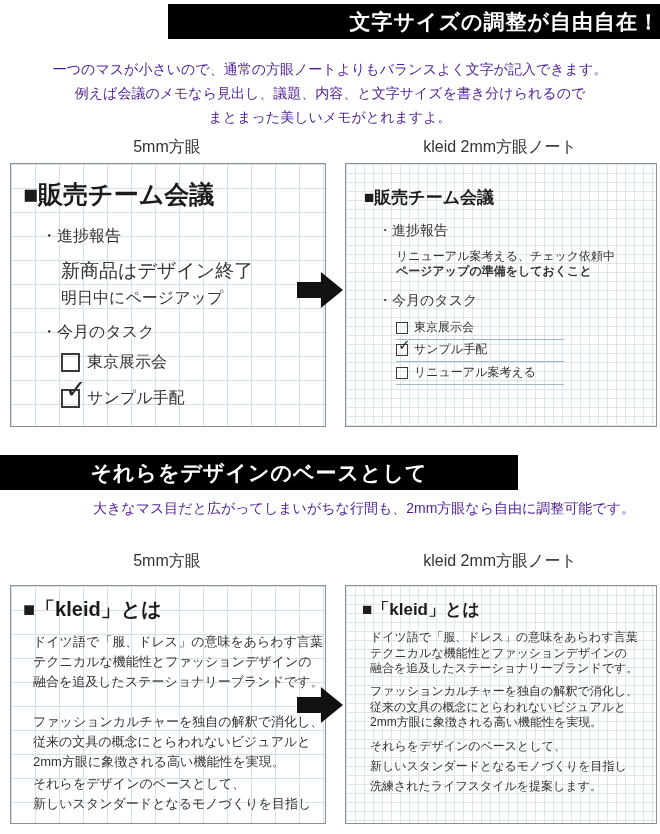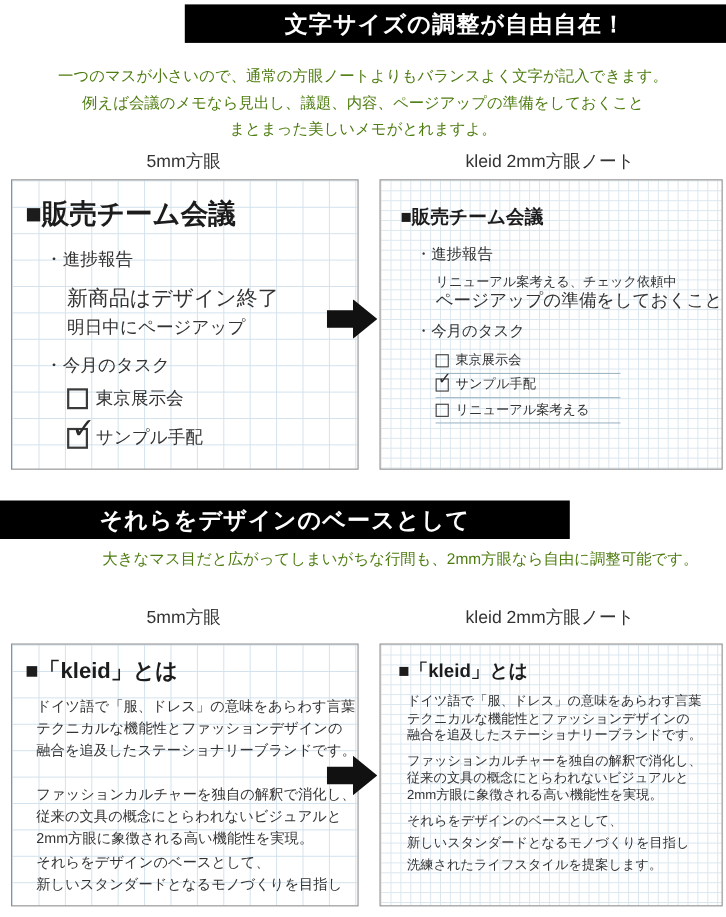--- a/index.html
+++ b/index.html
@@ -7,24 +7,24 @@
     position:relative; width:660px; height:834px; background:#ffffff;
     font-family:"Liberation Sans","DejaVu Sans",sans-serif; color:#333;
     overflow:hidden;
   }
   
   .banner {
     position:absolute; background:#000; color:#fff;
     display:flex; align-items:center; justify-content:center;
     font-size:21px; font-weight:bold; letter-spacing:1px;
   }
-  .banner1 { left:168px; top:4px; width:492px; height:35px; }
+  .banner1 { left:168px; top:4px; width:492px; height:35px;justify-content:flex-end; }
   .banner2 { left:0; top:455px; width:518px; height:35px; }
   
-  .intro { position:absolute; left:0; width:660px; text-align:center; font-size:14px; color:#4d7c0f; }
+  .intro { position:absolute; left:0; width:660px; text-align:center; font-size:14px; color:#4c1d95; }
   .intro1 { top:57px; line-height:24px; }
   .intro2 { top:496px; line-height:24px;margin-left:34px; }
   
   .col-label { position:absolute; text-align:center; font-size:16px; color:#333; }
   .lbl-l1 { left:10px; top:137px; width:314px; }
   .lbl-r1 { left:345px; top:137px; width:310px; }
   .lbl-l2 { left:10px; top:551px; width:314px; }
   .lbl-r2 { left:345px; top:551px; width:310px; }
   
   .note-box { position:absolute; background:#fff; border:1px solid #8f8f8f; overflow:hidden; }
@@ -48,21 +48,21 @@
   .l1-i1  { left:30px; top:62px;  font-size:16px; }
   .l1-n1  { left:50px; top:94px;  font-size:19px; }
   .l1-n2  { left:50px; top:124px; font-size:16px; }
   .l1-i2  { left:30px; top:158px; font-size:16px; }
   .l1-t1  { left:50px; top:188px; }
   .l1-t2  { left:50px; top:224px; }
   
   .r1-h   { left:18px; top:22px;  font-size:17px; font-weight:bold; color:#1c1c1c; }
   .r1-i1  { left:32px; top:58px;  font-size:14px; }
   .r1-n1  { left:50px; top:84px;  font-size:12px; }
-  .r1-n2  { left:50px; top:99px;  font-size:16px; }
+  .r1-n2  { left:50px; top:99px;  font-size:12px;font-weight:bold; }
   .r1-i2  { left:32px; top:128px; font-size:14px; }
   .r1-t1  { left:50px; top:155px; }
   .r1-t2  { left:50px; top:177px; }
   .r1-t3  { left:50px; top:200px; }
   
   .task { display:flex; align-items:center; font-size:16px; color:#333; }
   .task-sm { font-size:12px; border-bottom:1px solid #9fb8c6; padding-bottom:3px; width:168px; }
   .cb { display:inline-block; width:15px; height:15px; border:2px solid #3a3a3a; margin-right:7px; position:relative; background:transparent; flex:0 0 auto; }
   .cb .check { position:absolute; left:2px; top:-15px; font-size:26px; font-weight:bold; color:#2a2a2a; line-height:1; }
   .cb-sm { width:10px; height:10px; border:1.5px solid #3a3a3a; margin-right:6px; }
@@ -89,21 +89,21 @@
 <body>
 
 <div class="page">
 
   <div class="banner banner1">
     <span>文字サイズの調整が自由自在！</span>
   </div>
 
   <div class="intro intro1">
     <div>一つのマスが小さいので、通常の方眼ノートよりもバランスよく文字が記入できます。</div>
-    <div>例えば会議のメモなら見出し、議題、内容、ページアップの準備をしておくこと</div>
+    <div>例えば会議のメモなら見出し、議題、内容、と文字サイズを書き分けられるので</div>
     <div>まとまった美しいメモがとれますよ。</div>
   </div>
 
   <div class="col-label lbl-l1">5mm方眼</div>
   <div class="col-label lbl-r1">kleid 2mm方眼ノート</div>
 
   <div class="note-box grid-5mm box-l1">
     <div class="abs l1-h">■販売チーム会議</div>
     <div class="abs l1-i1">・進捗報告</div>
     <div class="abs l1-n1">新商品はデザイン終了</div>

